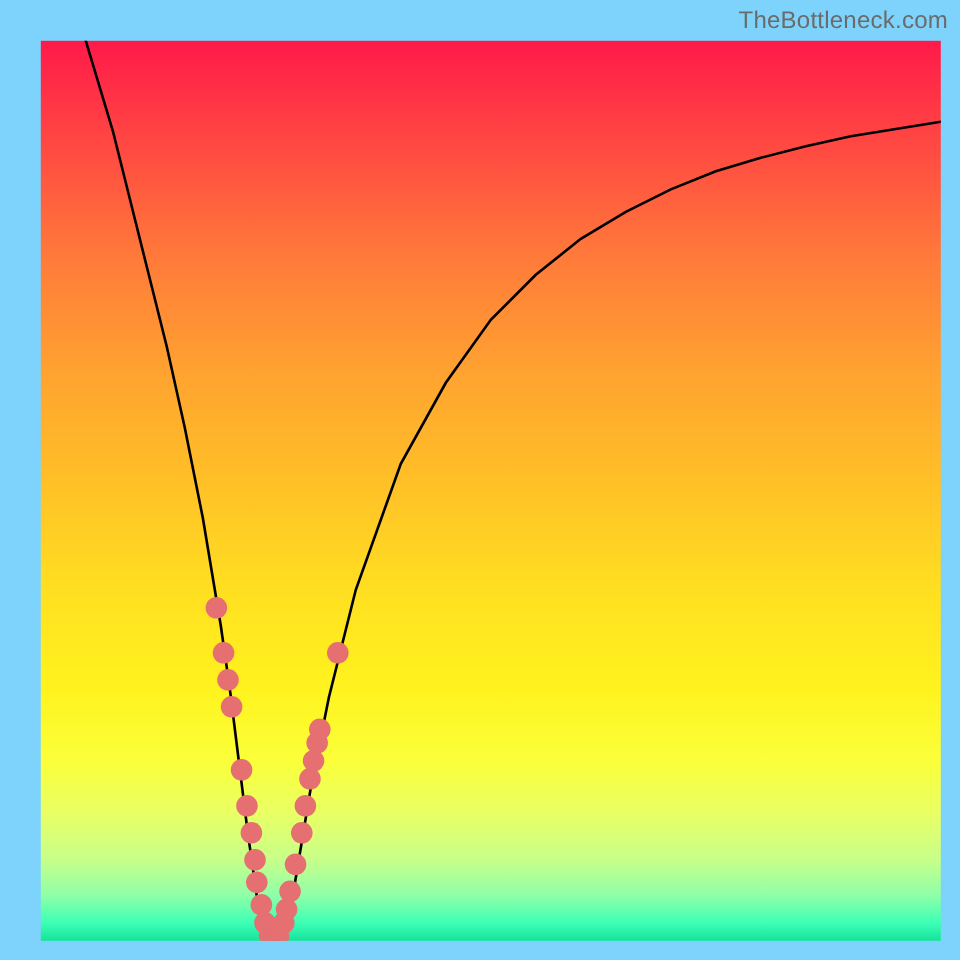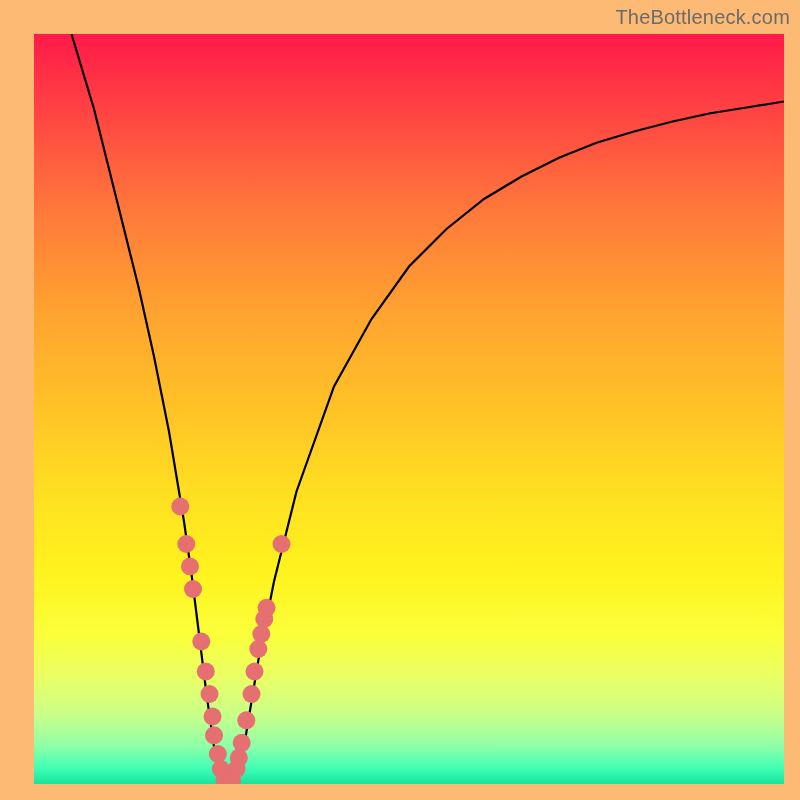--- a/index.html
+++ b/index.html
@@ -10,21 +10,21 @@
     background: #000;
     overflow: hidden;
     font-family: Arial, Helvetica, sans-serif;
   }
   .frame {
     position: absolute;
     left: 0;
     top: 0;
     width: 800px;
     height: 800px;
-    background: #fdba74;
+    background: #7dd3fc;
   }
   .plot {
     position: absolute;
     left: 34px;
     top: 34px;
     width: 750px;
     height: 750px;
     background: linear-gradient(to bottom,
       #ff1a49 0%,
       #ff4a42 12%,

